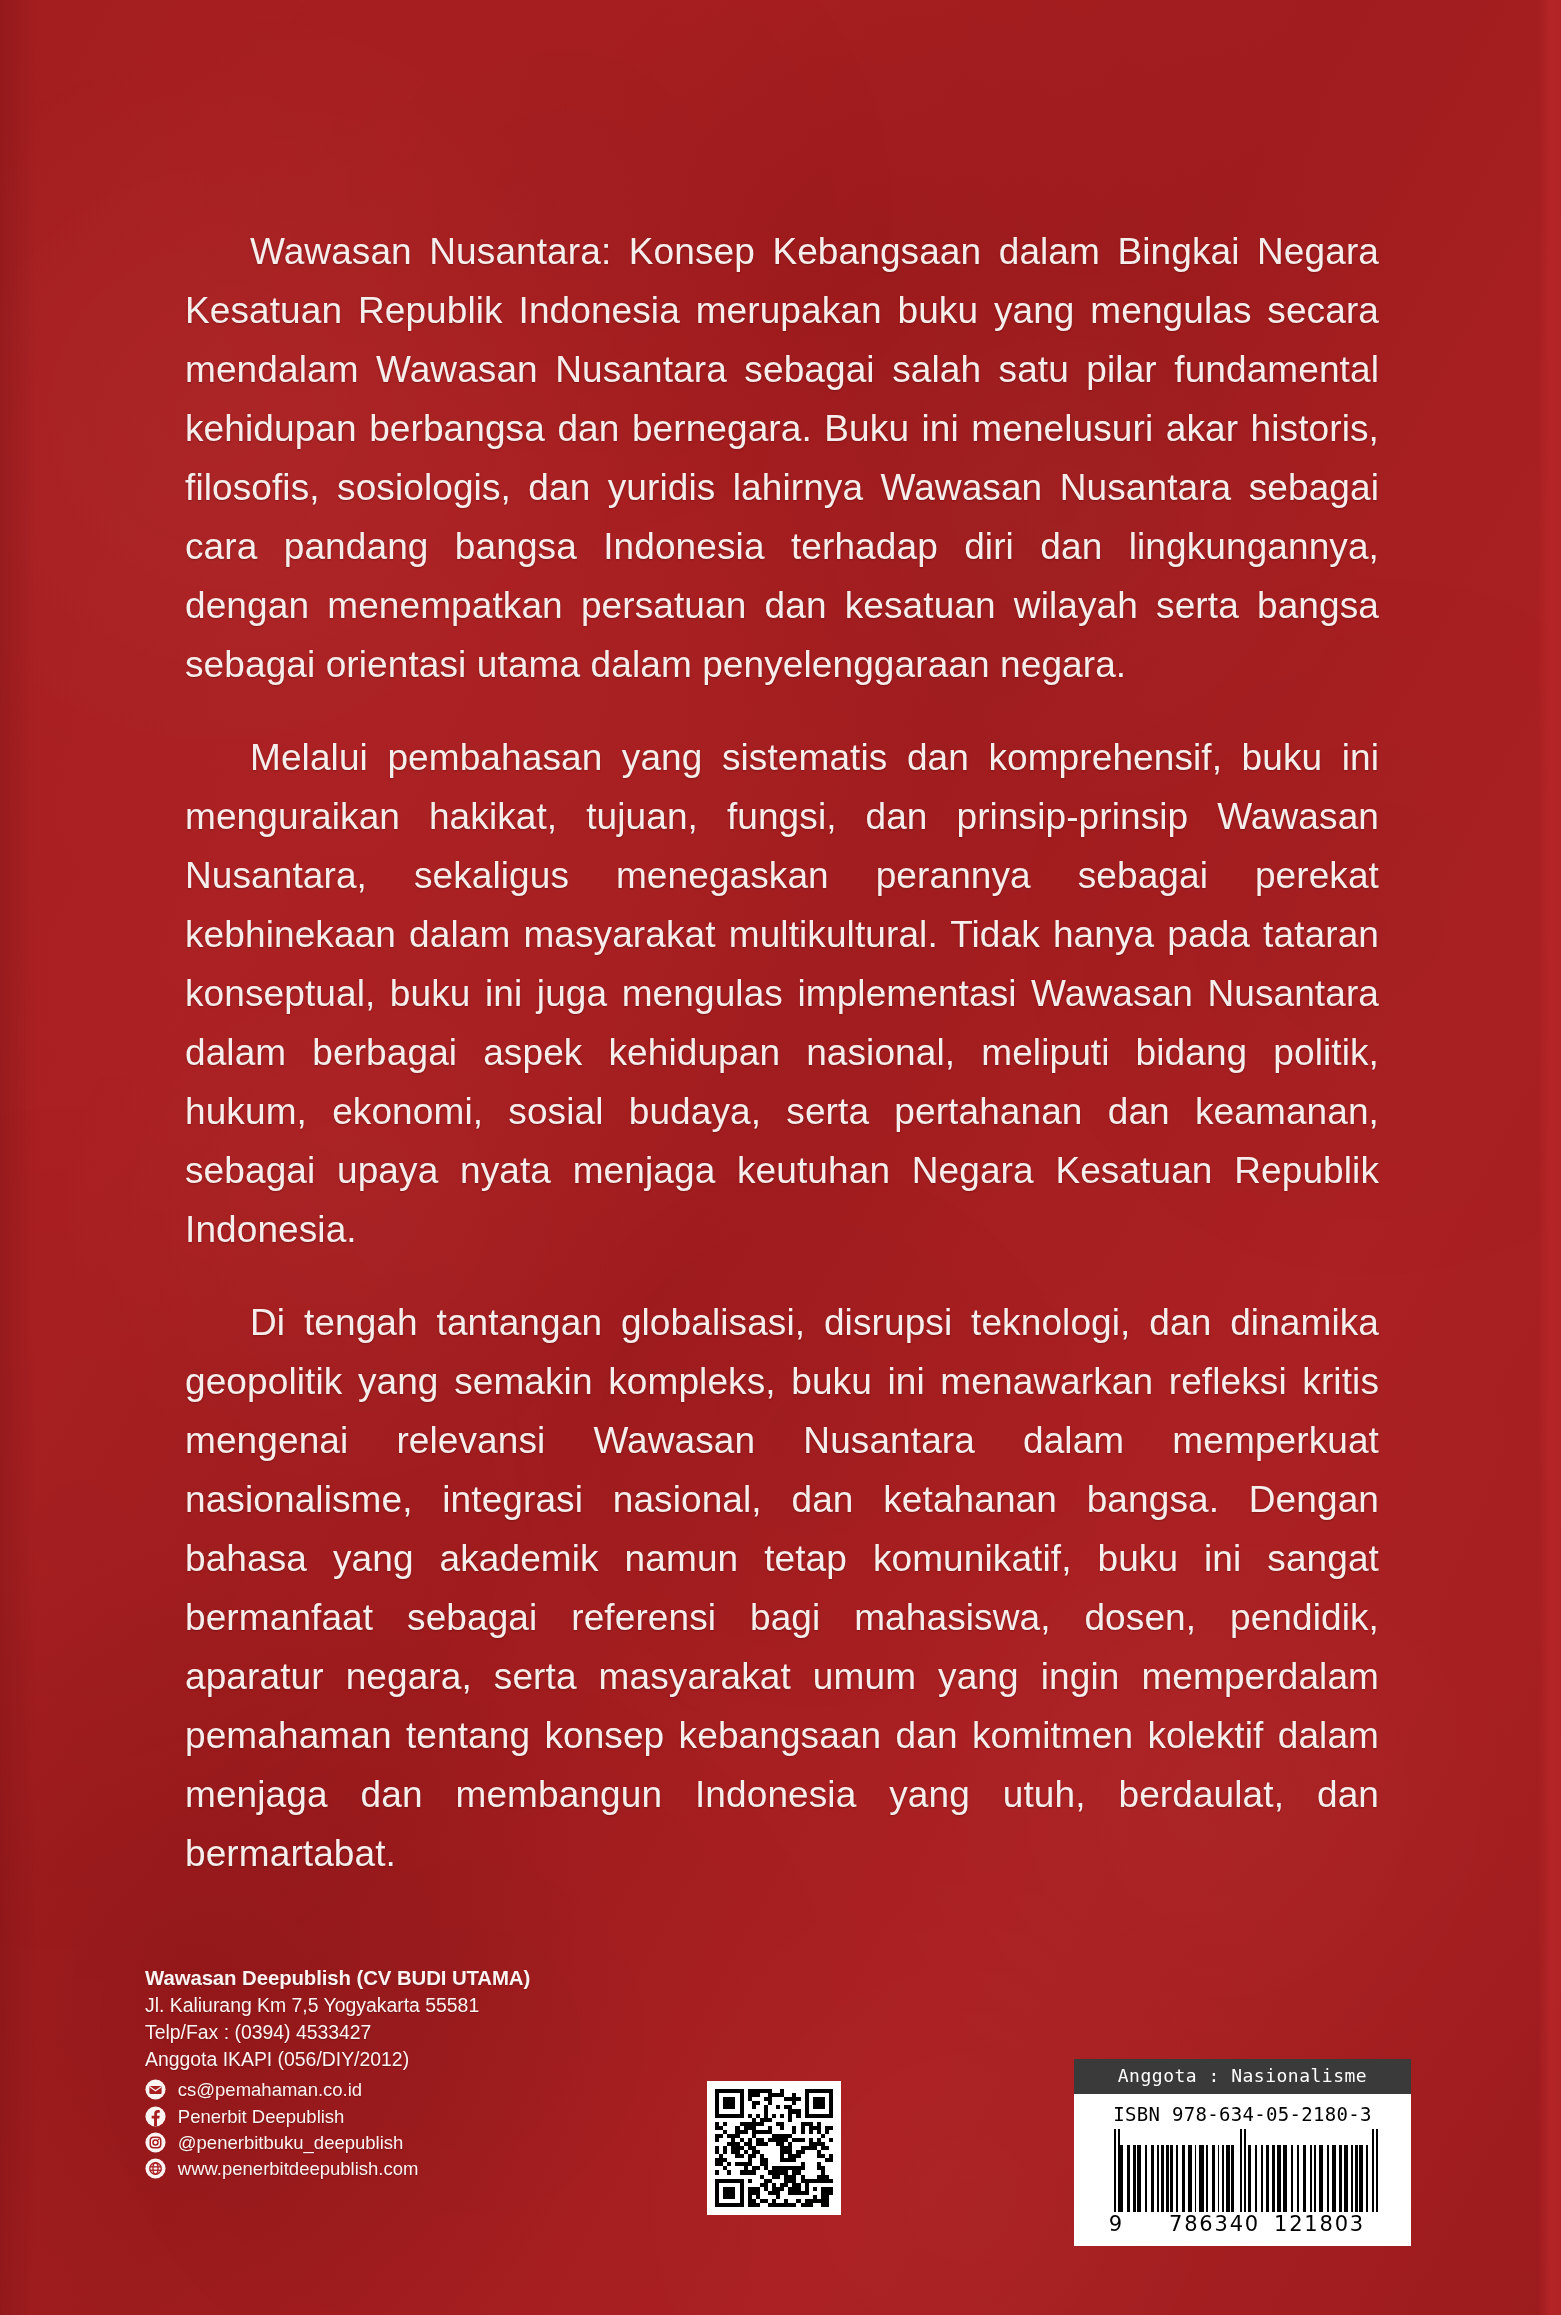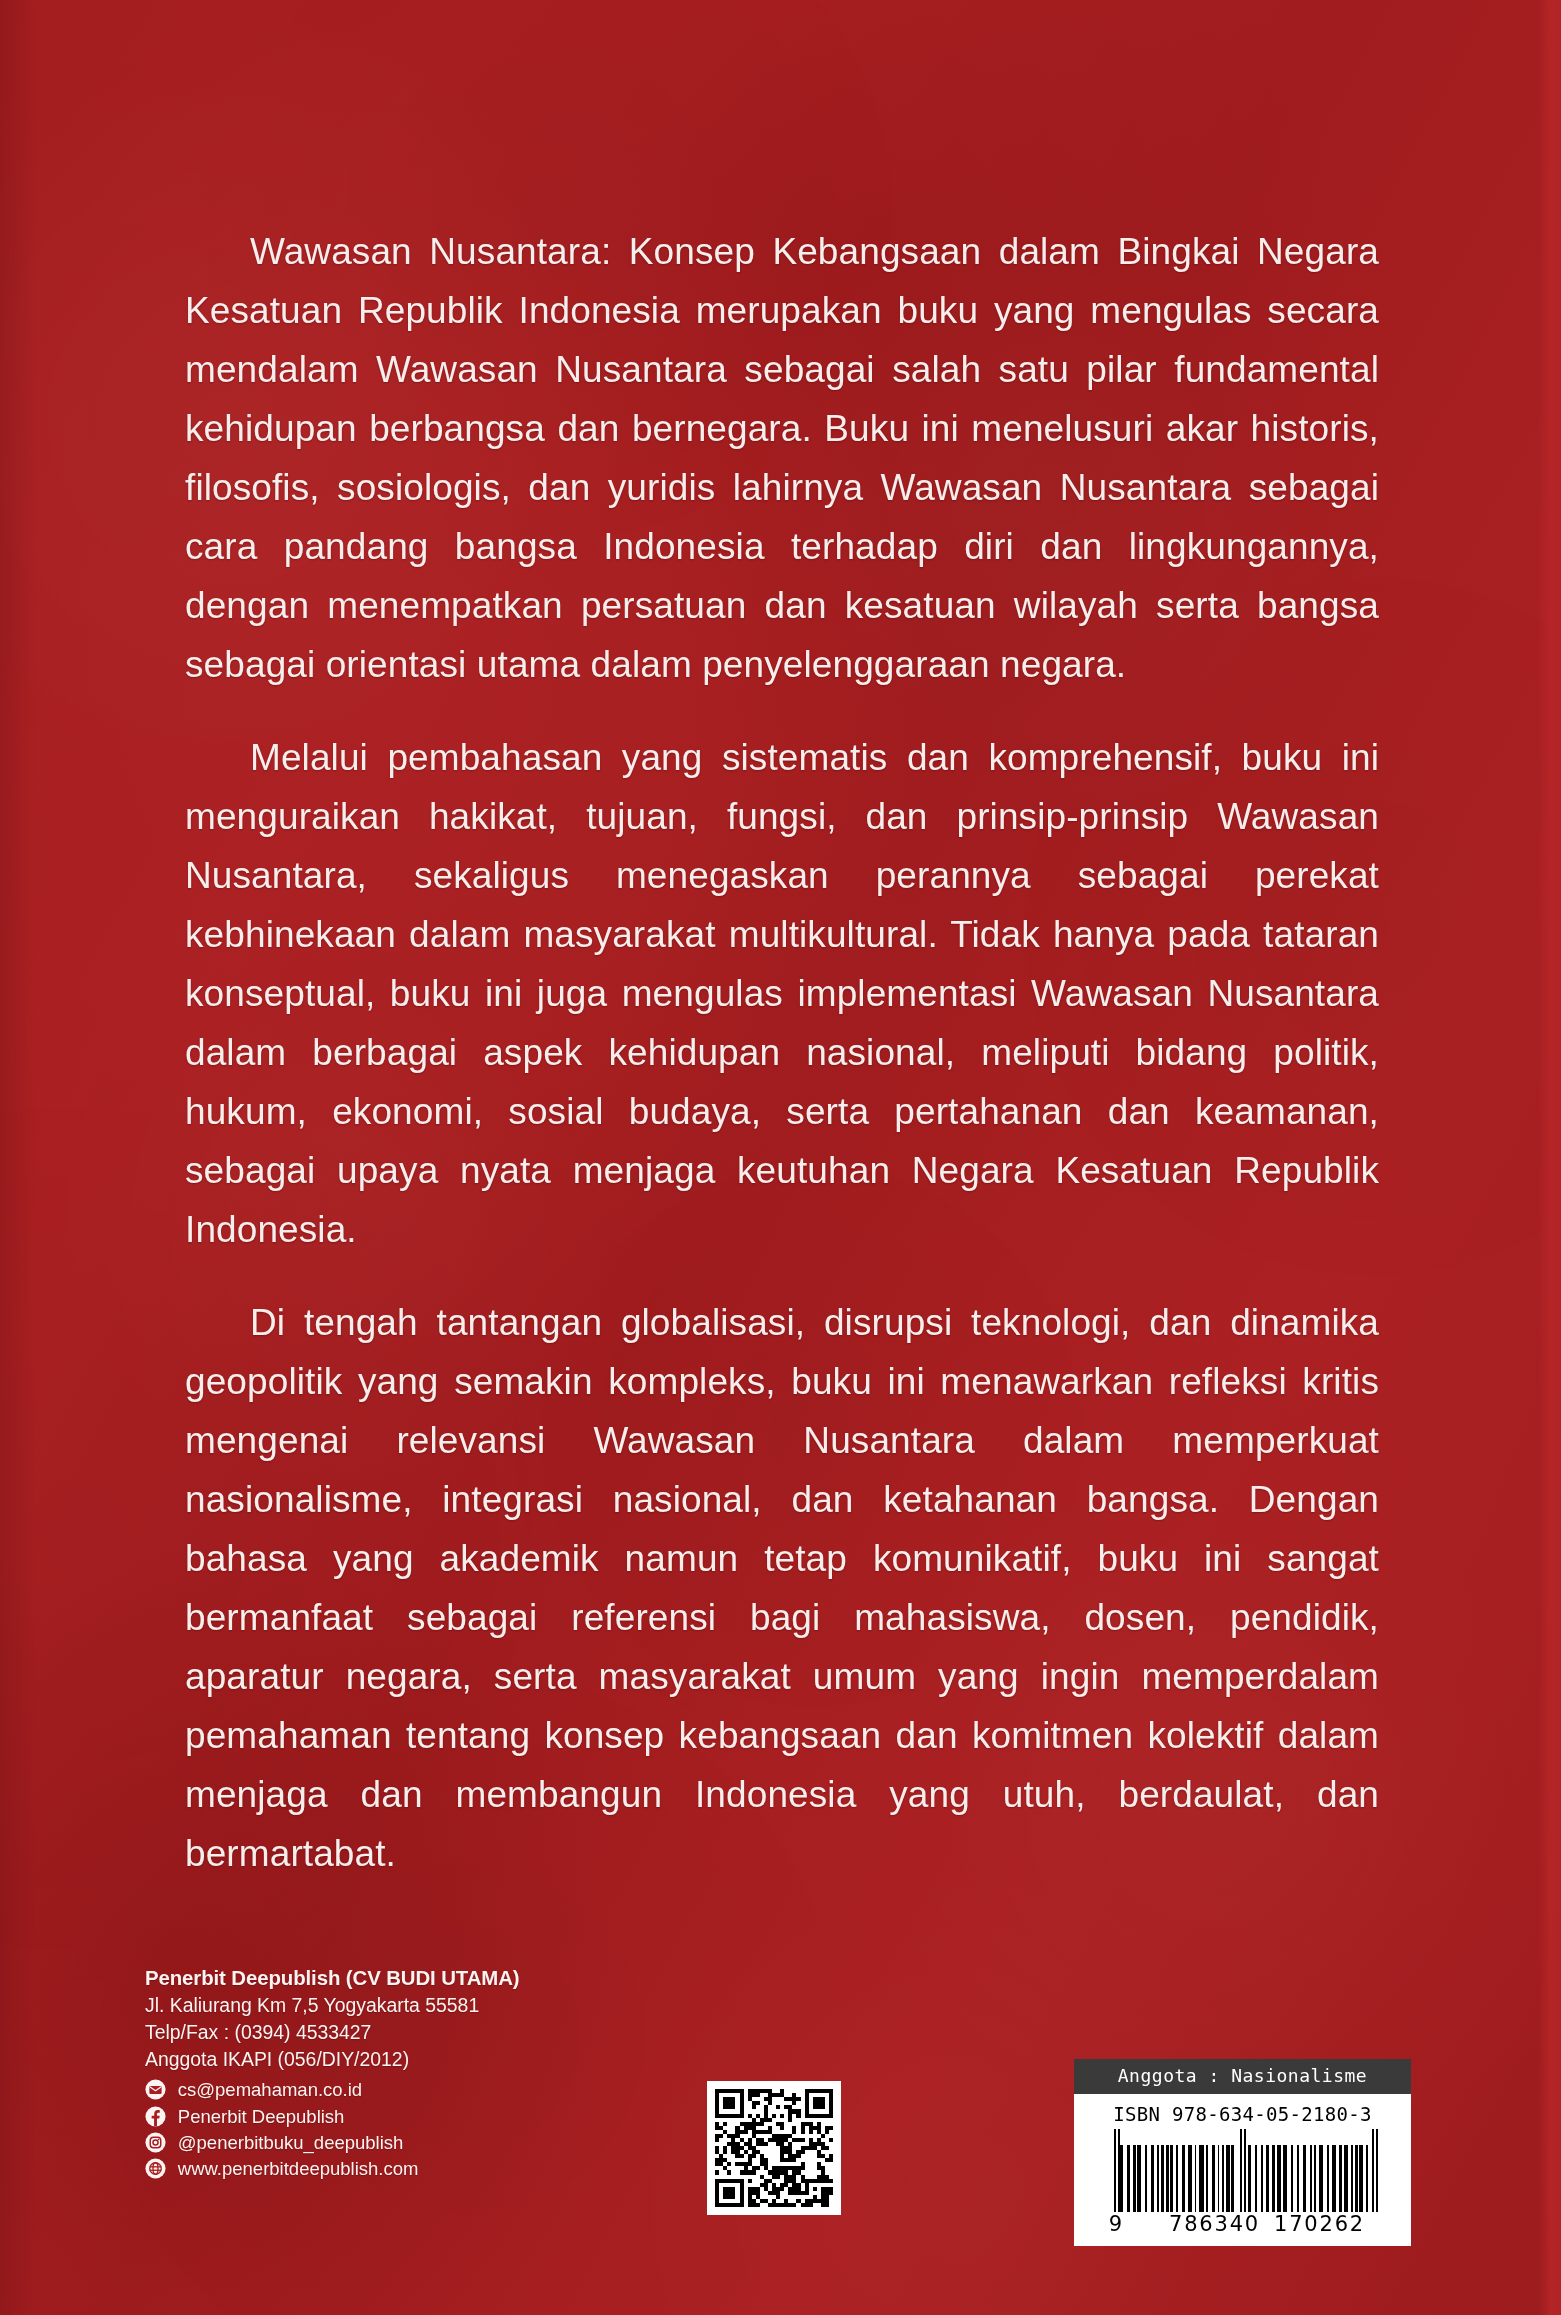--- a/index.html
+++ b/index.html
@@ -213,21 +213,21 @@
 
   <div class="blurb">
     <p>Wawasan Nusantara: Konsep Kebangsaan dalam Bingkai Negara Kesatuan Republik Indonesia merupakan buku yang mengulas secara mendalam Wawasan Nusantara sebagai salah satu pilar fundamental kehidupan berbangsa dan bernegara. Buku ini menelusuri akar historis, filosofis, sosiologis, dan yuridis lahirnya Wawasan Nusantara sebagai cara pandang bangsa Indonesia terhadap diri dan lingkungannya, dengan menempatkan persatuan dan kesatuan wilayah serta bangsa sebagai orientasi utama dalam penyelenggaraan negara.</p>
     <p>Melalui pembahasan yang sistematis dan komprehensif, buku ini menguraikan hakikat, tujuan, fungsi, dan prinsip-prinsip Wawasan Nusantara, sekaligus menegaskan perannya sebagai perekat kebhinekaan dalam masyarakat multikultural. Tidak hanya pada tataran konseptual, buku ini juga mengulas implementasi Wawasan Nusantara dalam berbagai aspek kehidupan nasional, meliputi bidang politik, hukum, ekonomi, sosial budaya, serta pertahanan dan keamanan, sebagai upaya nyata menjaga keutuhan Negara Kesatuan Republik Indonesia.</p>
     <p>Di tengah tantangan globalisasi, disrupsi teknologi, dan dinamika geopolitik yang semakin kompleks, buku ini menawarkan refleksi kritis mengenai relevansi Wawasan Nusantara dalam memperkuat nasionalisme, integrasi nasional, dan ketahanan bangsa. Dengan bahasa yang akademik namun tetap komunikatif, buku ini sangat bermanfaat sebagai referensi bagi mahasiswa, dosen, pendidik, aparatur negara, serta masyarakat umum yang ingin memperdalam pemahaman tentang konsep kebangsaan dan komitmen kolektif dalam menjaga dan membangun Indonesia yang utuh, berdaulat, dan bermartabat.</p>
   </div>
 
   <div class="footer">
 
     <div class="publisher">
-      <div class="pub-name pub-line">Penerbit Deepublish (CV BUDI UTAMA)</div>
+      <div class="pub-name pub-line">Wawasan Deepublish (CV BUDI UTAMA)</div>
       <div class="pub-line">Jl. Kaliurang Km 7,5 Yogyakarta 55581</div>
       <div class="pub-line">Telp/Fax : (0394) 4533427</div>
       <div class="pub-line">Anggota IKAPI (056/DIY/2012)</div>
 
       <div class="socials">
 
         <div class="social-row">
           <span class="soc-icon">
             <svg viewBox="0 0 24 24" width="21" height="21">
               <circle cx="12" cy="12" r="11.5" fill="#fbf4f3"></circle>
@@ -1220,20 +1220,20 @@
             <i style="width: 3.6px; height: 67px; background: transparent;"></i>
             <i style="width: 2.7px; height: 67px;"></i>
             <i style="width: 5.4px; height: 67px; background: transparent;"></i>
             <i style="width: 2.7px; height: 83px;"></i>
             <i style="width: 2.7px; height: 83px; background: transparent;"></i>
             <i style="width: 2.7px; height: 83px;"></i>
           </div>
         <div class="bar-nums">
           <span class="bn-a">9</span>
           <span class="bn-b">786340</span>
-          <span class="bn-c">170262</span>
+          <span class="bn-c">121803</span>
         </div>
       </div>
     </div>
 
   </div>
 </div>
 
 
 </body></html>

